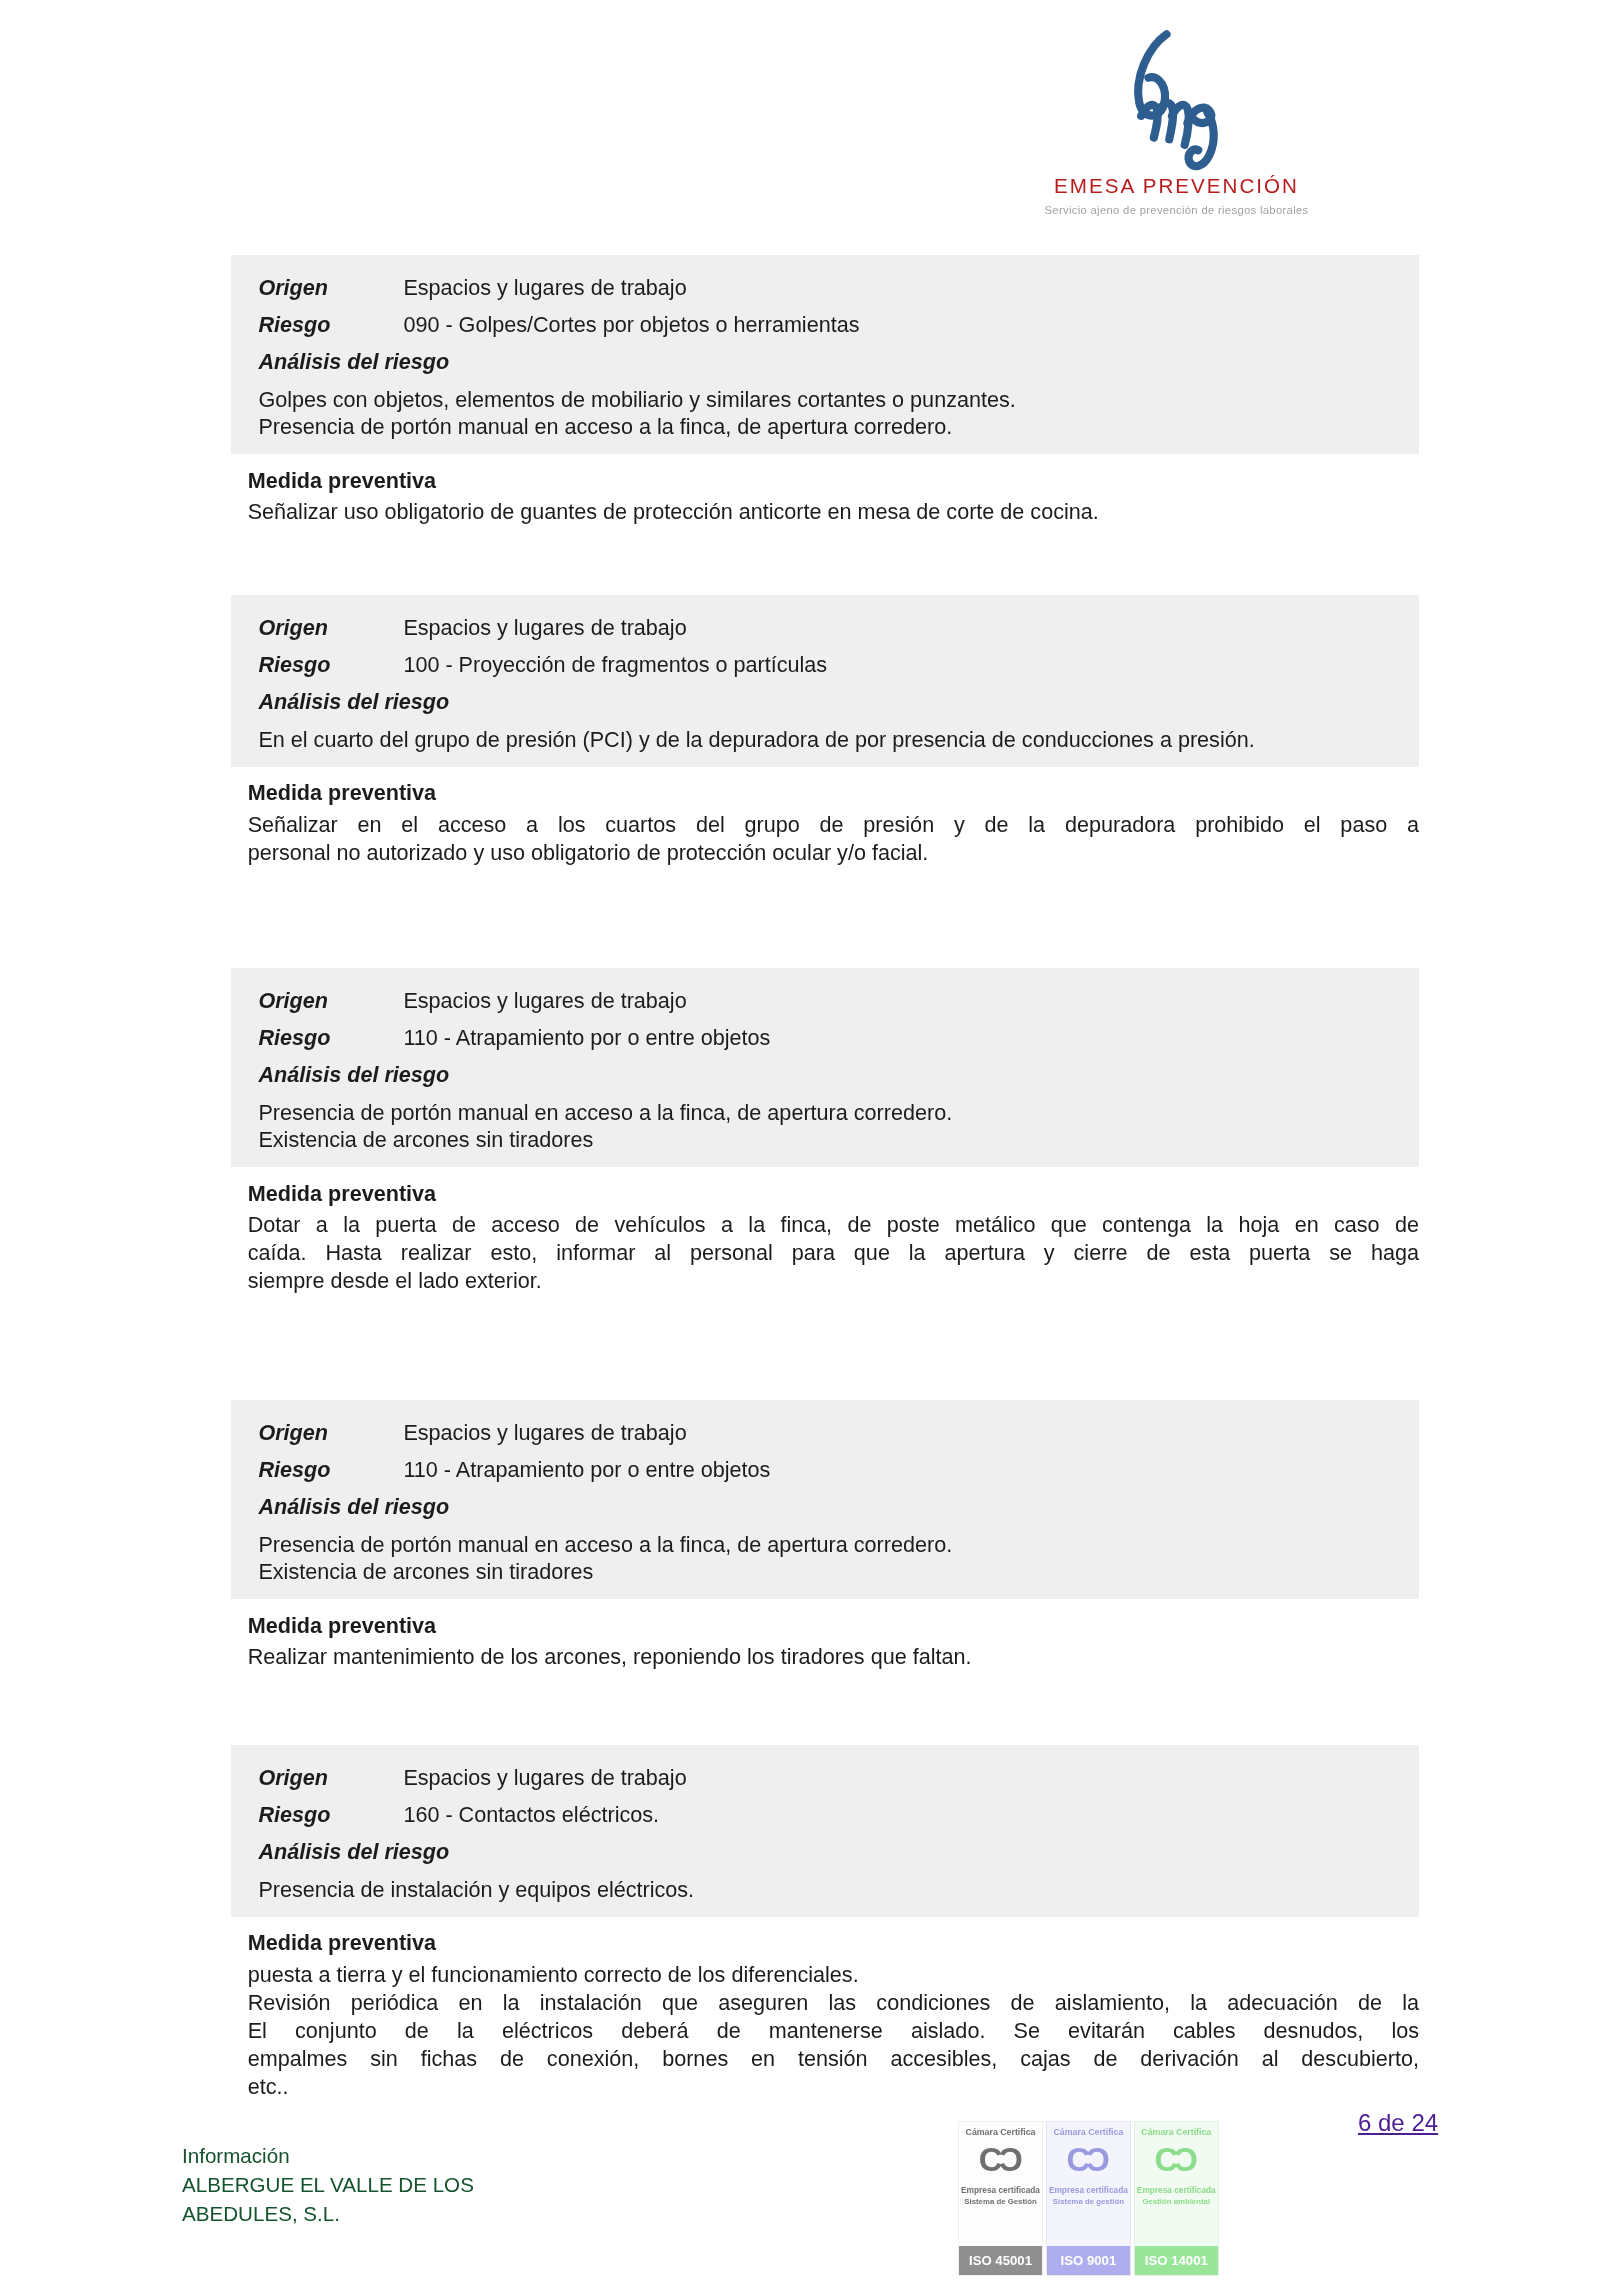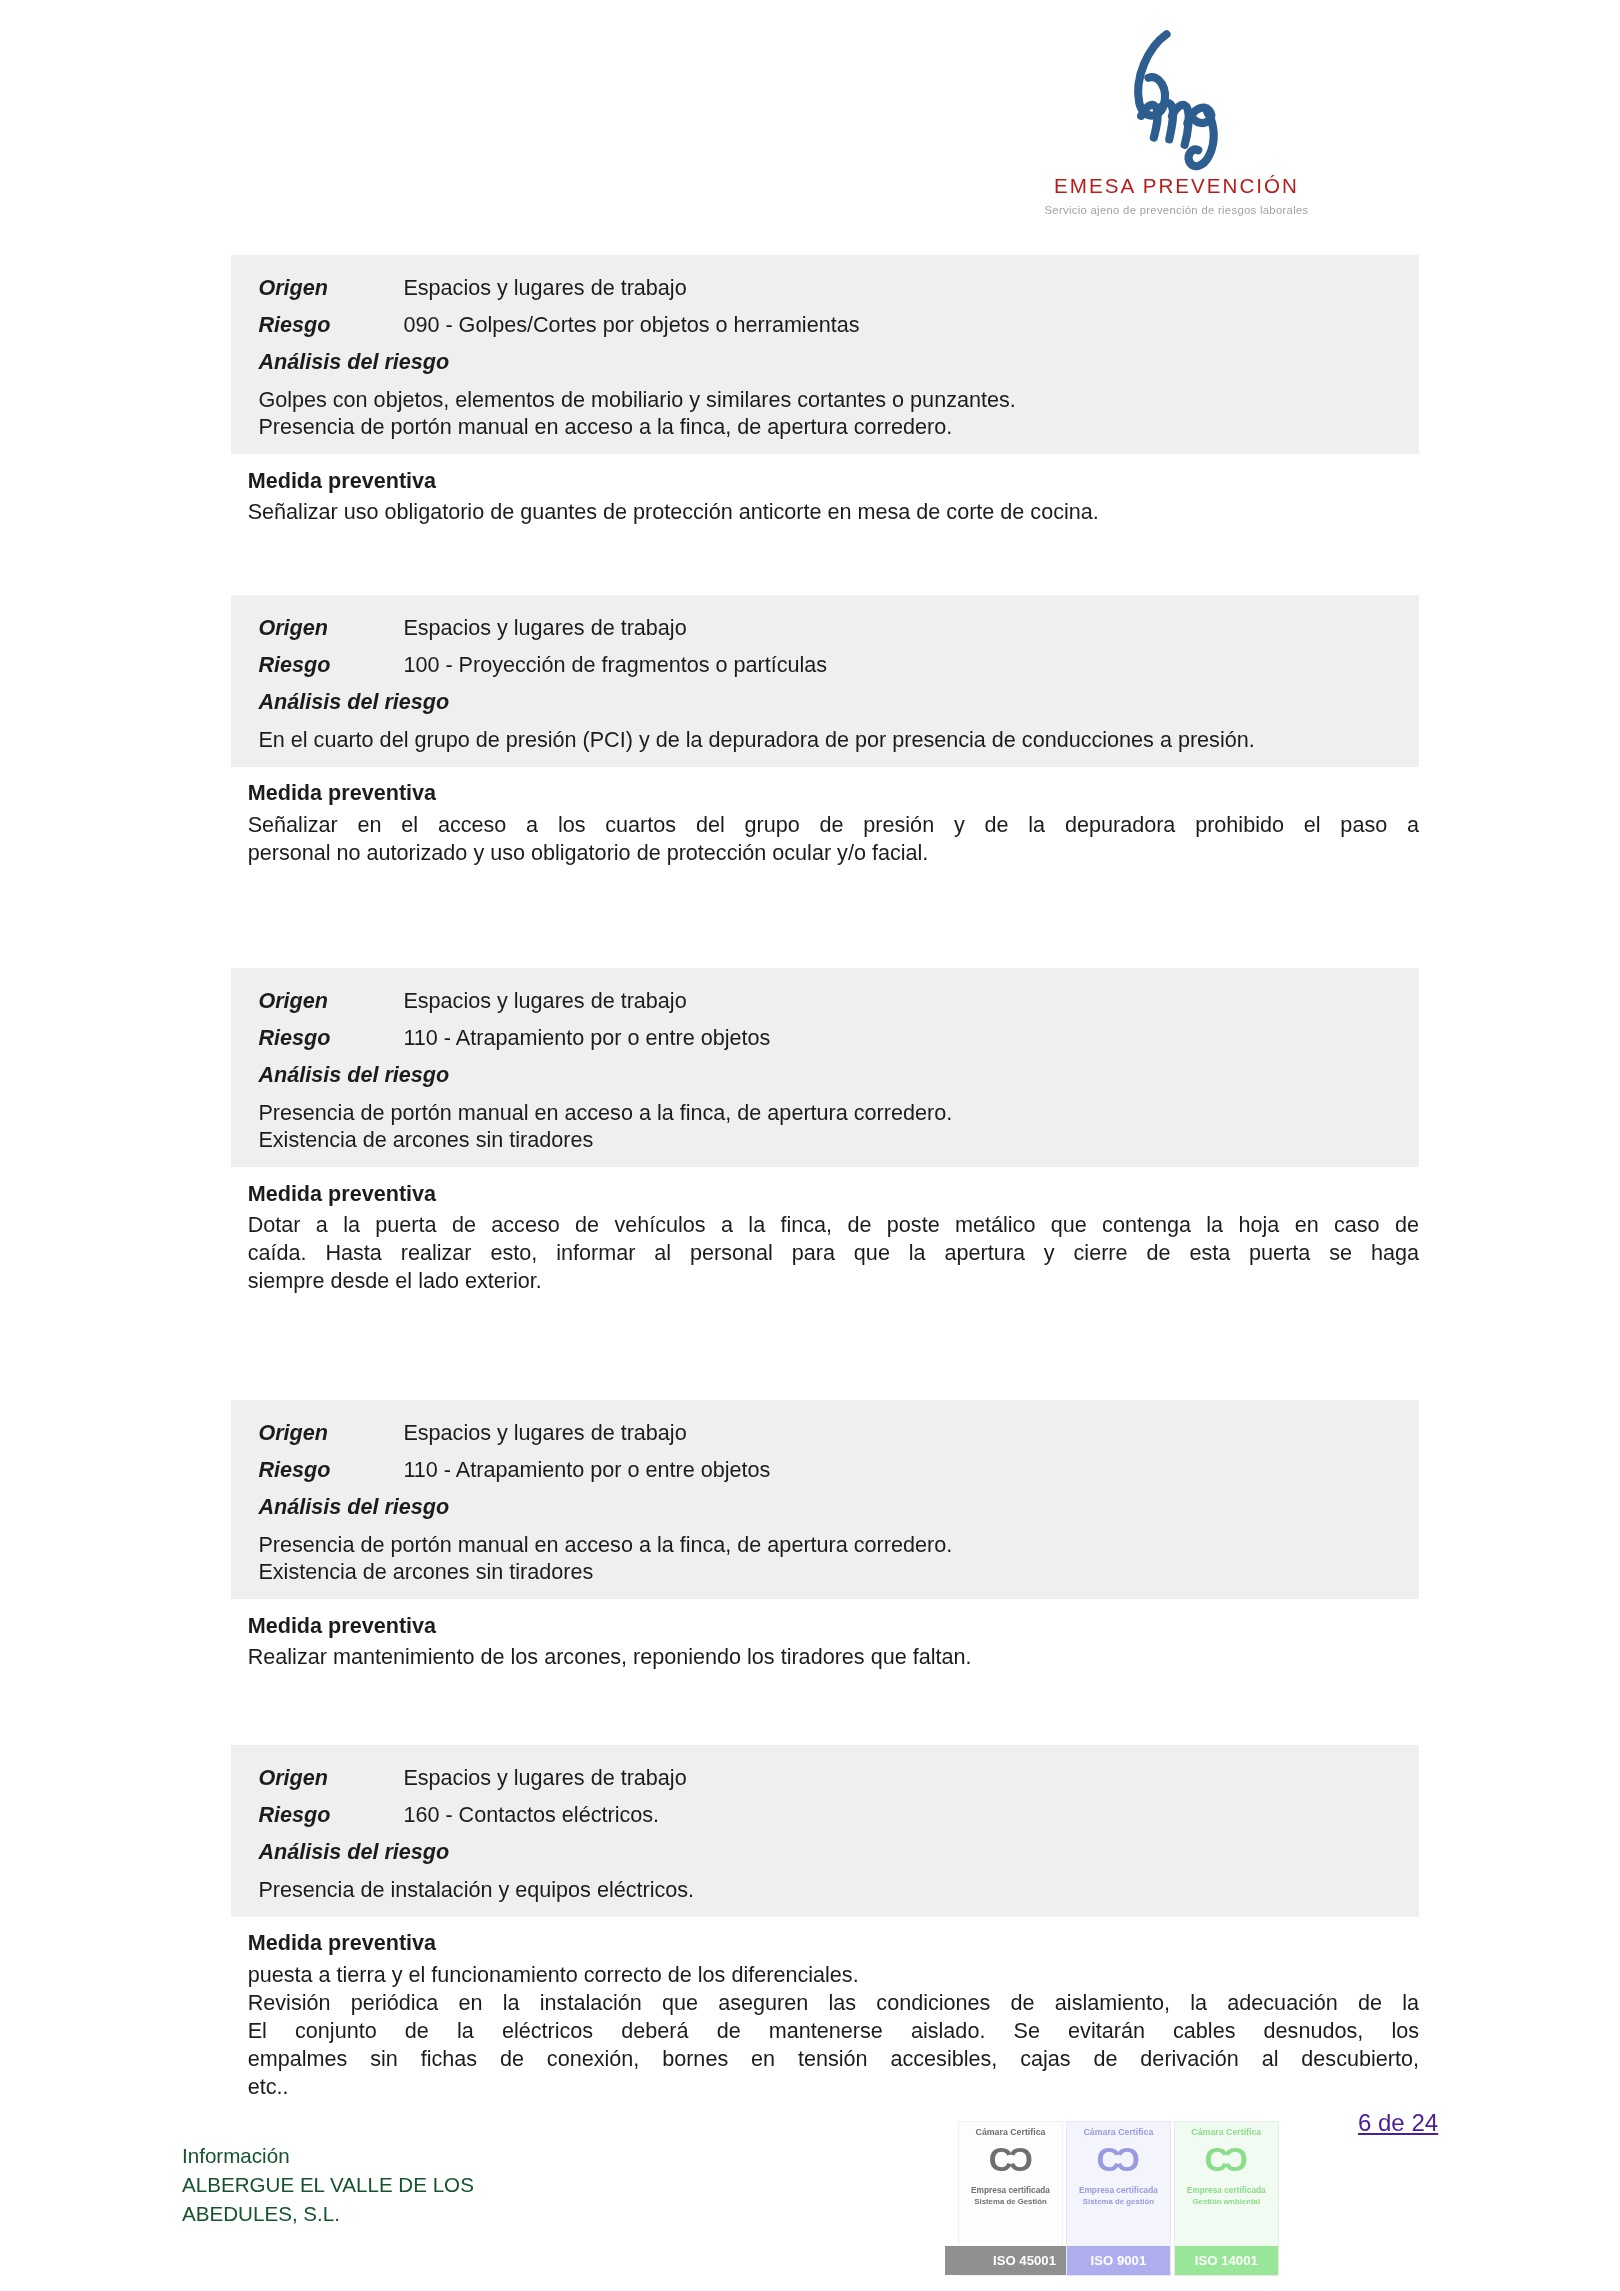--- a/index.html
+++ b/index.html
@@ -21,21 +21,21 @@
   .analysis{font-size:21.6px;line-height:27.4px;margin-top:5.9px;}
   .mp{margin:13.7px 0 0 16.7px;font-size:21.6px;}
   .mp-h{font-weight:bold;line-height:25.5px;margin-bottom:4.9px;}
   .ln{line-height:28px;}
   .jl{text-align:justify;text-align-last:justify;}
   .para{margin:0;padding:0;}
   
   .finfo{position:absolute;left:182px;top:2141px;font-size:20.6px;line-height:29px;color:#14532d;}
   .pnum{position:absolute;left:1358px;top:2109px;font-size:24px;color:#4c1d95;text-decoration:underline;}
   .badges{position:absolute;left:958px;top:2121px;display:flex;gap:2.9px;}
-  .badge{width:105px;height:155px;display:flex;flex-direction:column;align-items:center;
+  .badge{width:85px;height:155px;display:flex;flex-direction:column;align-items:center;
          font-weight:bold;box-sizing:border-box;border:1px solid rgba(0,0,0,0.05);}
   .badge .bh{font-size:8.8px;margin-top:4.9px;white-space:nowrap;}
   .badge .cc{font-size:33px;font-weight:800;line-height:1;margin-top:5.9px;display:flex;letter-spacing:-2px;}
   .badge .cc .rev{transform:scaleX(-1);display:inline-block;}
   .badge .t1{font-size:8.3px;margin-top:8.8px;white-space:nowrap;}
   .badge .t2{font-size:7.8px;margin-top:2.9px;white-space:nowrap;}
   .badge .band{margin-top:auto;width:100%;height:29px;color:#ffffff;font-size:13.2px;
                display:flex;align-items:center;justify-content:center;white-space:nowrap;}
 </style>
 </head>
@@ -201,21 +201,21 @@
 
 <div class="badges">
   <div class="badge" style="color: rgb(111, 111, 111); background: rgb(253, 253, 253);">
     <div class="bh">Cámara Certifica</div>
     <div class="cc">
       <span>C</span>
         <span class="rev">C</span>
     </div>
     <div class="t1">Empresa certificada</div>
     <div class="t2">Sistema de Gestión</div>
-    <div class="band" style="background: rgb(143, 143, 143); padding-left: 28px;">ISO 45001</div>
+    <div class="band" style="background: rgb(143, 143, 143);">ISO 45001</div>
   </div>
   <div class="badge" style="color: rgb(154, 154, 224); background: rgb(244, 244, 253);">
     <div class="bh">Cámara Certifica</div>
     <div class="cc">
       <span>C</span>
         <span class="rev">C</span>
     </div>
     <div class="t1">Empresa certificada</div>
     <div class="t2">Sistema de gestión</div>
     <div class="band" style="background: rgb(174, 174, 239);">ISO 9001</div>

